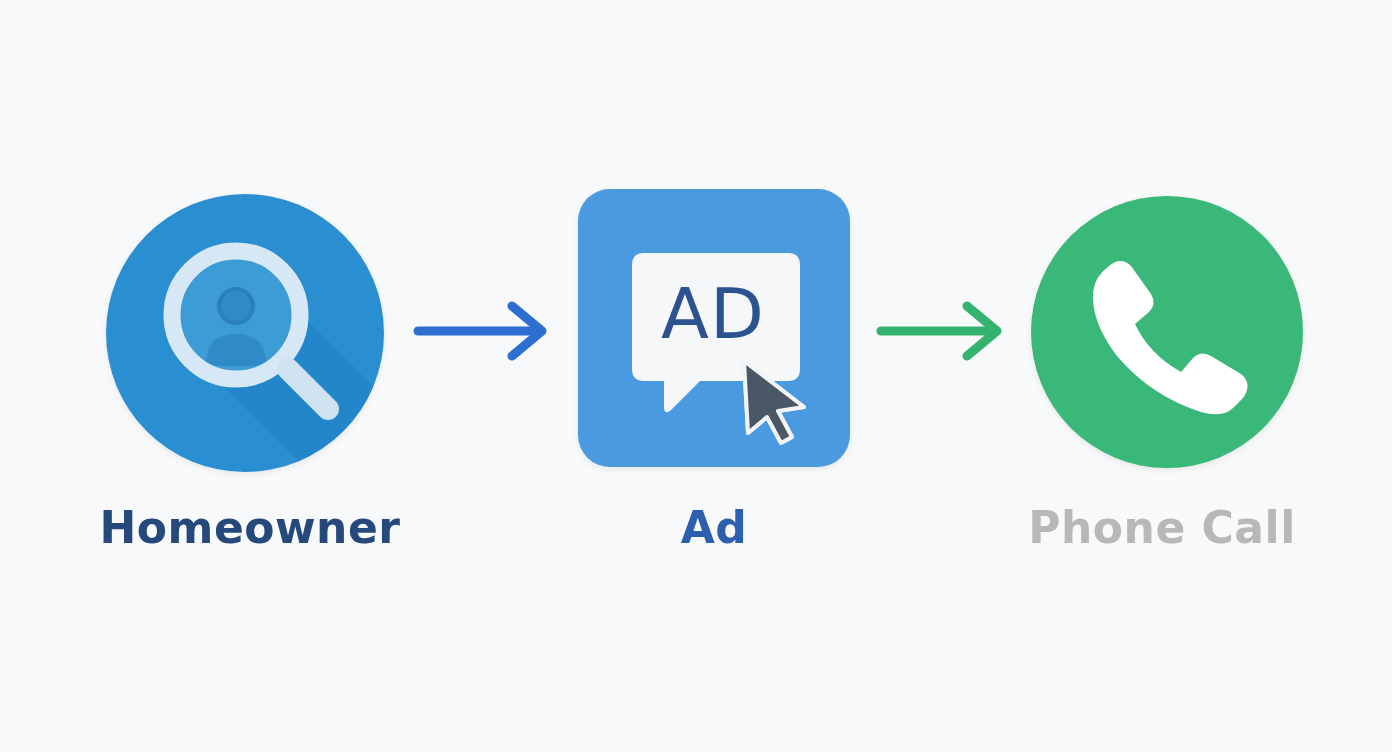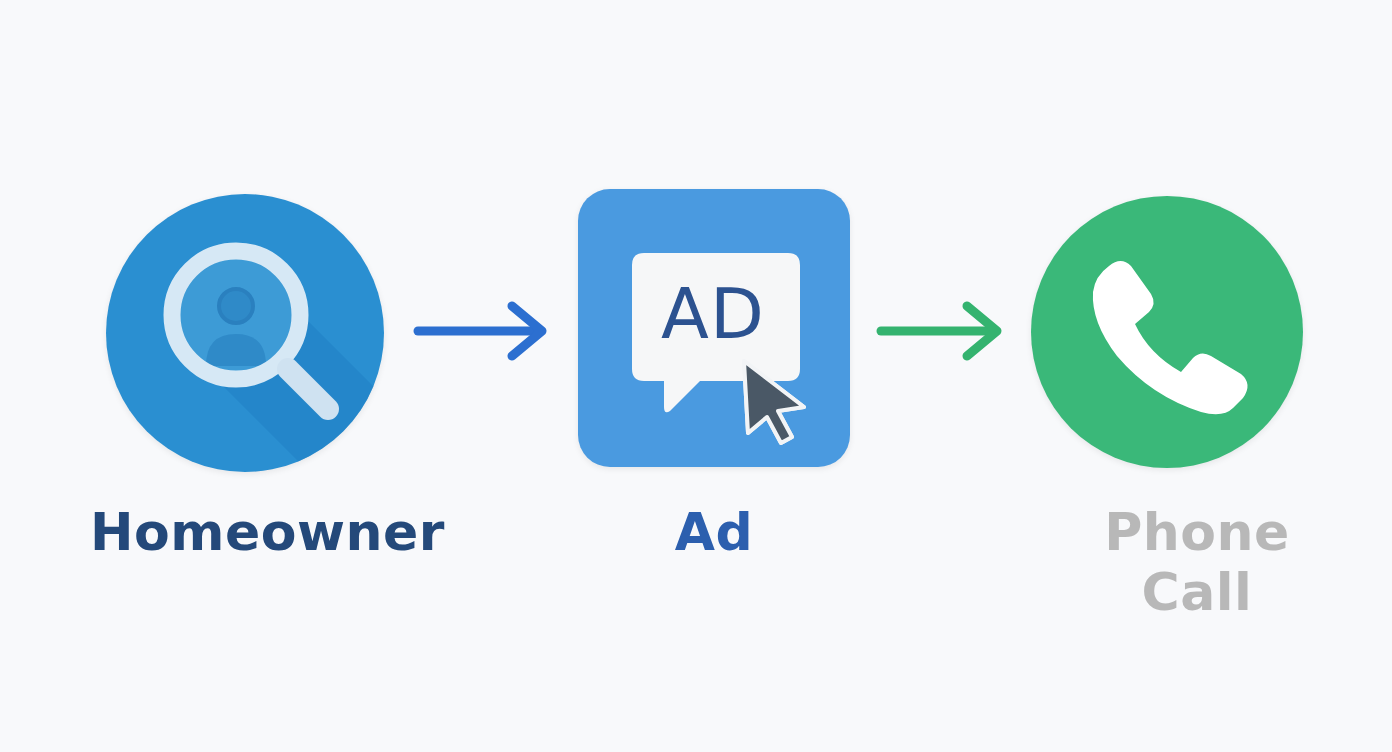--- a/index.html
+++ b/index.html
@@ -14,21 +14,21 @@
     position:absolute; border-radius:50%;
     box-shadow:0 2px 6px rgba(0,0,0,0.08);
     overflow:hidden;
   }
   .square {
     position:absolute; border-radius:32px;
     box-shadow:0 2px 6px rgba(0,0,0,0.08);
     overflow:hidden;
   }
   .label {
-    position:absolute; font-weight:bold; font-size:52px;
+    position:absolute; font-weight:bold; font-size:44px;
     text-align:center; letter-spacing:0.5px;
     font-family:"DejaVu Sans", sans-serif;
   }
   svg { display:block; }
 </style>
 </head>
 <body>
 
 <div class="circle" style="left:106px; top:194px; width:278px; height:278px; background:#2a8fd1;">
   <svg width="278" height="278" viewBox="0 0 278 278">
@@ -72,13 +72,13 @@
   <polyline points="94,8 124,33 94,58" fill="none" stroke="#34b36f" stroke-width="9" stroke-linecap="round" stroke-linejoin="round"></polyline>
 </svg>
 
 <div class="circle" style="left:1031px; top:196px; width:272px; height:272px; background:#3ab879;">
   <svg width="272" height="272" viewBox="0 0 272 272">
     <path d="M78 70 Q90 60 100 70 L120 98 Q126 108 118 116 L104 128
              Q118 158 150 176 L162 162 Q170 154 180 160 L210 178 Q222 188 212 202
              L202 212 Q192 222 170 216 Q120 200 86 160 Q60 126 62 96 Q64 80 78 70 Z" fill="#ffffff"></path>
   </svg>
 </div>
-<div class="label" style="left:1057px; top:502px; width:280px; color:#b8b8b8;">Phone Call</div>
+<div class="label" style="left:1022px; top:502px; width:280px; color:#b8b8b8;">Phone Call</div>
 
 </body></html>

